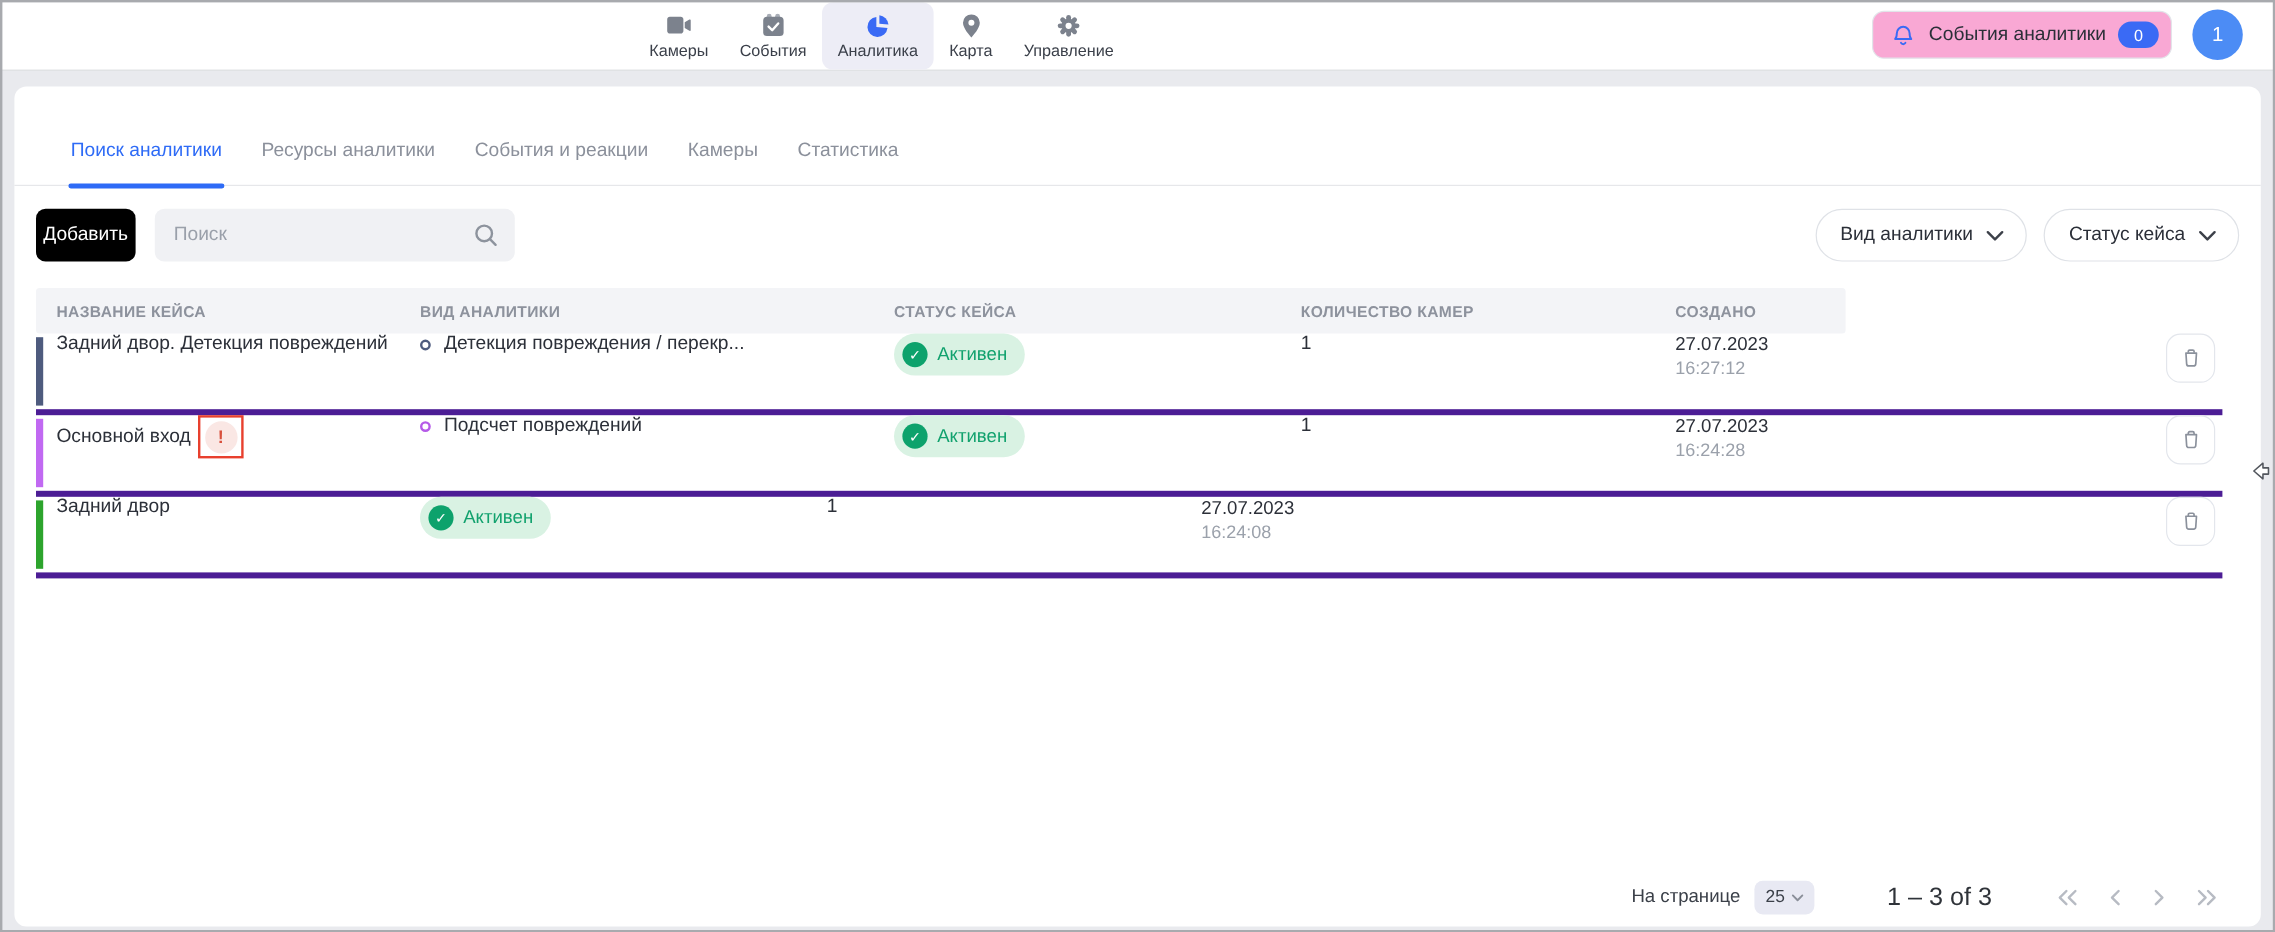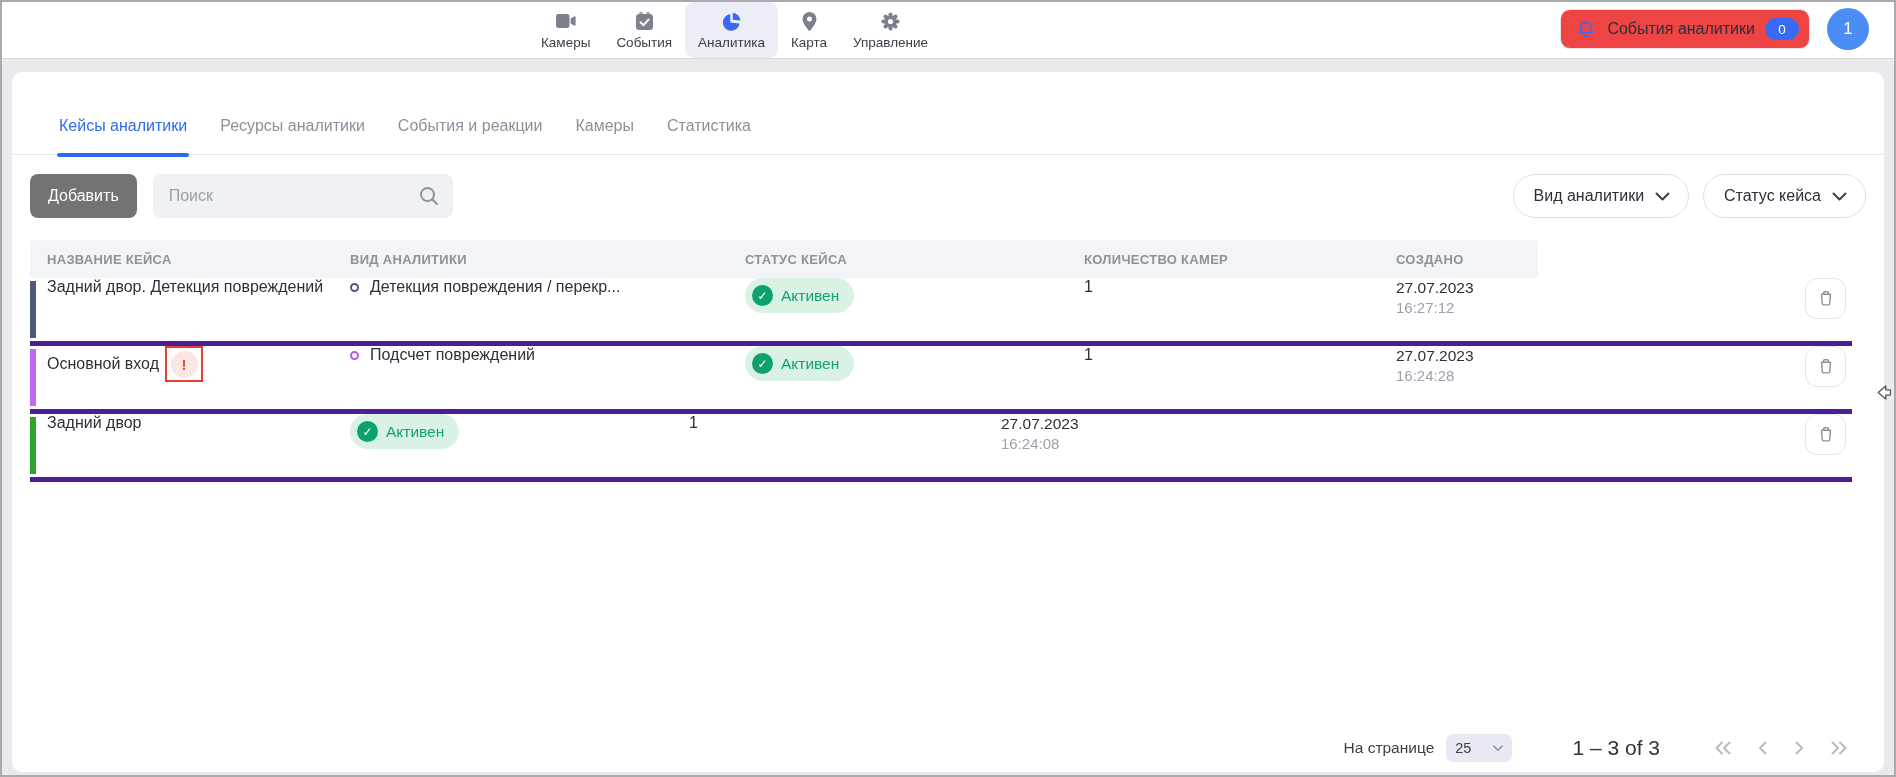--- a/index.html
+++ b/index.html
@@ -13,40 +13,40 @@
   .frame { position:absolute; inset:0; border:2px solid #a8aaae; pointer-events:none; z-index:60; }
 
   
   .topbar { position:absolute; top:0; left:0; right:0; height:59px; background:#fff; border-bottom:1px solid #d9dbde; z-index:5; }
   .top-nav { position:absolute; left:528px; top:0; height:58px; display:flex; align-items:stretch; }
   .nav-item { display:flex; flex-direction:column; align-items:center; justify-content:center; gap:3px; padding:0 13px; cursor:pointer; border-radius:9px; margin-top:2px; }
   .nav-item.active { background:#ededf6; }
   .nav-label { font-size:13.5px; color:#3b404a; white-space:nowrap; }
   .nav-icon { height:21px; display:flex; align-items:center; }
 
-  .events-btn { position:absolute; right:86px; top:9px; height:40px; background:#ef4444; border:1px solid #e2e4e9; border-radius:10px;
+  .events-btn { position:absolute; right:86px; top:9px; height:40px; background:#f9a8d4; border:1px solid #e2e4e9; border-radius:10px;
     display:flex; align-items:center; gap:10px; padding:0 10px 0 14px; cursor:pointer; }
   .events-label { font-size:16px; color:#2b2f38; white-space:nowrap; }
   .events-badge { background:#3a6af5; color:#fff; font-size:13.5px; min-width:34px; height:22px; border-radius:11px;
     display:flex; align-items:center; justify-content:center; padding:0 6px; }
   .avatar { position:absolute; right:27px; top:8px; width:42px; height:42px; border-radius:50%; background:#4c8cf5; color:#fff;
     font-size:17px; display:flex; align-items:center; justify-content:center; cursor:pointer; }
 
   
   .card { position:absolute; left:12px; top:72px; width:1872px; height:700px; background:#fff; border-radius:10px; z-index:2; }
 
   
   .tabs { height:83px; display:flex; align-items:center; gap:33px; padding:26px 0 0 47px; border-bottom:1px solid #e6e7ea; }
   .tab { height:57px; display:flex; align-items:center; font-size:16px; color:#8b909b; position:relative; cursor:pointer; white-space:nowrap; }
   .tab.active { color:#2e6bf6; }
   .tab.active::after { content:""; position:absolute; left:-2px; right:-2px; bottom:-2px; height:4px; background:#2e6bf6; border-radius:2px; }
 
   
   .toolbar { display:flex; align-items:center; margin:19px 18px 0 18px; height:44px; }
-  .add-btn { background:#737373; color:#fff; border:none; border-radius:8px; height:44px; padding:0 18px; font-size:16px; cursor:pointer; font-family:inherit; }
+  .add-btn { background:#000000; color:#fff; border:none; border-radius:8px; height:44px; padding:0 6px; font-size:16px; cursor:pointer; font-family:inherit; }
   .search { margin-left:16px; width:300px; height:44px; background:#f0f1f4; border-radius:8px; position:relative; }
   .search input { border:none; outline:none; background:transparent; width:100%; height:100%; padding:0 30px 0 16px; font-size:16px; color:#2b2f38; font-family:inherit; }
   .search input::placeholder { color:#9aa0aa; }
   .search-icon { position:absolute; right:13px; top:11px; }
   .filters { margin-left:auto; display:flex; gap:14px; }
   .filter-pill { height:44px; background:#fff; border:1px solid #dfe2e7; border-radius:22px; display:flex; align-items:center; gap:11px;
     padding:0 18px 0 20px; font-size:16px; color:#2b2f38; cursor:pointer; white-space:nowrap; }
 
   
   .table { margin:22px 32px 0 18px; }
@@ -73,21 +73,21 @@
   .trash-btn { width:41px; height:41px; border:1px solid #e3e6ec; border-radius:12px; background:#fff; display:flex; align-items:center; justify-content:center; cursor:pointer; }
 
   
   .alert-box { margin-left:6px; width:38px; height:36px; border:2px solid #e8402e; display:flex; align-items:center; justify-content:center; flex:none; }
   .alert-circle { width:27px; height:27px; border-radius:50%; background:#fae7e4; color:#d8503c; font-weight:bold; font-size:15px;
     display:flex; align-items:center; justify-content:center; }
 
   
   .footer { position:absolute; bottom:10px; right:32px; display:flex; align-items:center; }
   .pp-label { font-size:15.5px; color:#3b4049; }
-  .pp-pill { margin-left:12px; height:28px; background:#e8e9f3; border-radius:7px; display:flex; align-items:center; gap:22px;
+  .pp-pill { margin-left:12px; height:28px; background:#e8e9f3; border-radius:7px; display:flex; align-items:center; gap:6px;
     padding:0 9px; font-size:14.5px; color:#3b4049; cursor:pointer; }
   .range { margin-left:60px; font-size:21px; color:#2f3339; }
   .pager { margin-left:50px; display:flex; align-items:center; gap:18px; }
   .pg-btn { background:none; border:none; padding:2px; cursor:pointer; display:flex; align-items:center; }
 
   .cursor-artifact { position:absolute; left:1876px; top:384px; z-index:70; }
 </style>
 </head>
 <body>
 
@@ -169,21 +169,21 @@
 
   <div class="avatar">
     <span>1</span>
   </div>
 </header>
 
 <main class="card">
 
   <div class="tabs">
     <div class="tab active">
-        <span>Кейсы аналитики</span>
+        <span>Поиск аналитики</span>
       </div>
     <div class="tab">
         <span>Ресурсы аналитики</span>
       </div>
     <div class="tab">
         <span>События и реакции</span>
       </div>
     <div class="tab">
         <span>Камеры</span>
       </div>

